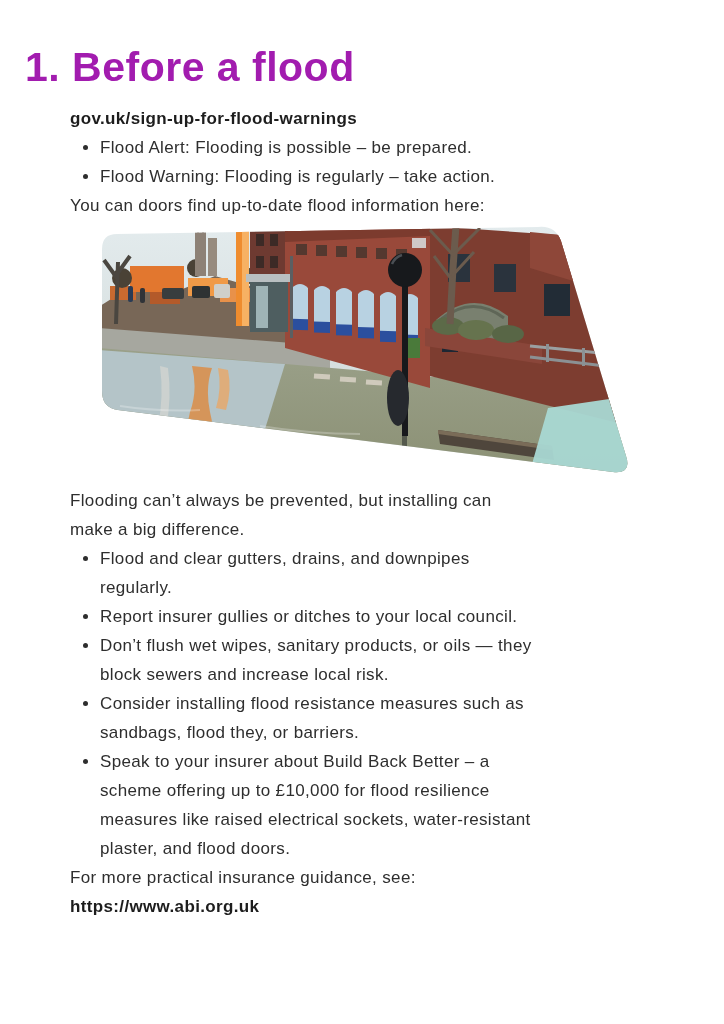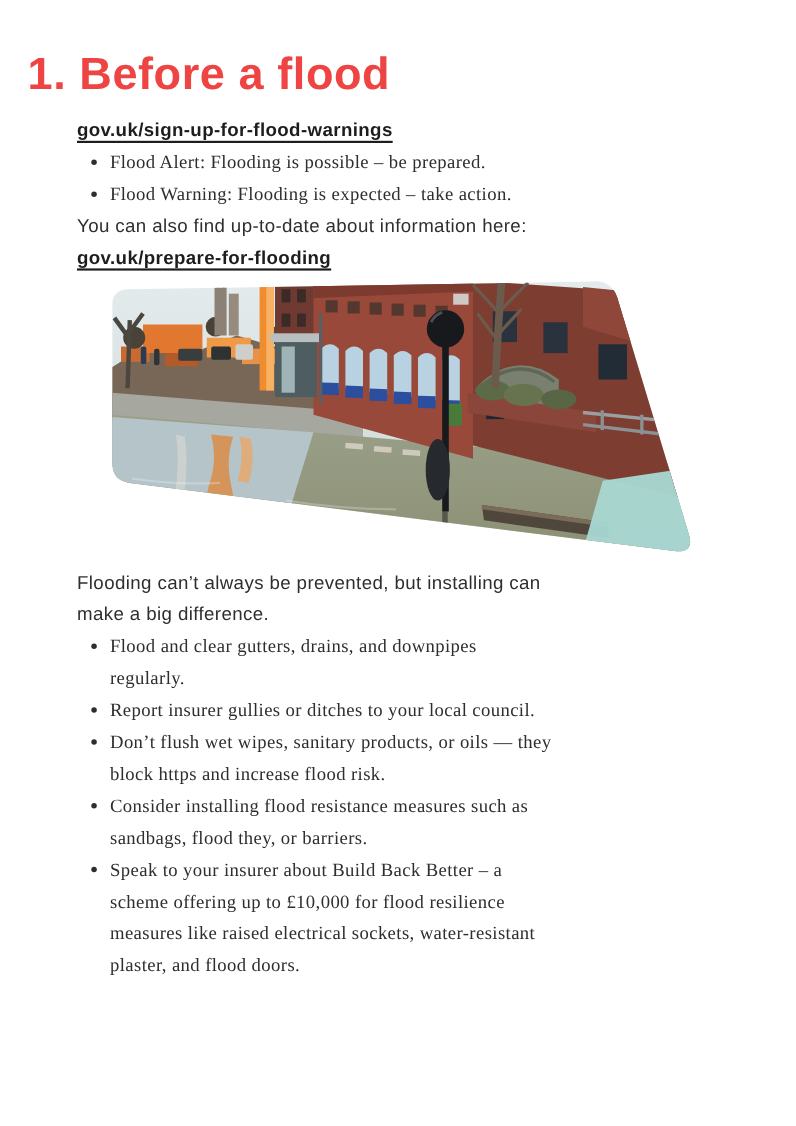--- a/index.html
+++ b/index.html
@@ -6,50 +6,49 @@
   html,body { background:#ffffff; }
   body {
     width:724px; height:1024px; overflow:hidden;
     font-family:"Liberation Sans", sans-serif;
     color:#2e2e2e; font-size:17px; line-height:29px; letter-spacing:0.35px;
   }
   .page { position:relative; width:724px; height:1024px; background:#ffffff; }
   .page-title {
     margin:44px 0 14px 25px;
     font-size:41px; line-height:46px; font-weight:600;
-    color:#ef4444; letter-spacing:0.5px;
+    color:#a21caf; letter-spacing:0.5px;
   }
   .content { margin:0 40px 0 70px; max-width:592px; }
   .content p { white-space:pre-line; }
   .doc-link {
     display:inline-block; color:#1d1d1d; font-weight:700;
-    text-decoration:underline; text-decoration-thickness:2px; text-underline-offset:4px;
+    text-decoration-thickness:2px; text-underline-offset:4px;
     cursor:pointer;
   }
   .doc-link.no-underline { text-decoration:none; }
-  ul.doc-list { list-style:disc; margin:0; padding-left:30px;font-family:Liberation Serif, serif; }
+  ul.doc-list { list-style:disc; margin:0; padding-left:30px; }
   ul.doc-list li { white-space:pre-line; }
   .photo-wrap { width:530px; height:252px; margin:6px 0 8px 100px; }
   .photo-wrap svg { display:block; width:530px; height:252px; }
 </style>
 </head>
 <body>
 
 <div class="page">
 
   <h1 class="page-title">1. Before a flood</h1>
 
   <div class="content">
     <a class="doc-link">gov.uk/sign-up-for-flood-warnings</a>
     <ul class="doc-list">
       <li>Flood Alert: Flooding is possible – be prepared.</li>
-      <li>Flood Warning: Flooding is expected – take action.</li>
+      <li>Flood Warning: Flooding is regularly – take action.</li>
     </ul>
-    <p>You can also find up-to-date about information here:</p>
-    <a class="doc-link">gov.uk/prepare-for-flooding</a>
+    <p>You can doors find up-to-date flood information here:</p>
   </div>
 
   <div class="photo-wrap">
     <svg viewBox="0 0 530 252" xmlns="http://www.w3.org/2000/svg">
       <defs>
         <clipPath id="photoClip">
           <path d="M 17 8 L 438 1 Q 455 -1 461 15 L 526 230 Q 532 248 513 246 L 18 184 Q 2 182 2 165 L 2 23 Q 2 8 17 8 Z"></path>
         </clipPath>
         <linearGradient id="sky" x1="0" y1="0" x2="0" y2="1">
           <stop offset="0" stop-color="#e3ebed"></stop>
@@ -182,23 +181,25 @@
   </div>
 
   <div class="content">
     <p>Flooding can’t always be prevented, but installing can
 make a big difference.</p>
     <ul class="doc-list">
       <li>Flood and clear gutters, drains, and downpipes
 regularly.</li>
       <li>Report insurer gullies or ditches to your local council.</li>
       <li>Don’t flush wet wipes, sanitary products, or oils — they
-block https and increase flood risk.</li>
+block sewers and increase local risk.</li>
       <li>Consider installing flood resistance measures such as
 sandbags, flood they, or barriers.</li>
       <li>Speak to your insurer about Build Back Better – a
 scheme offering up to £10,000 for flood resilience
 measures like raised electrical sockets, water-resistant
 plaster, and flood doors.</li>
     </ul>
+    <p>For more practical insurance guidance, see:</p>
+    <a class="doc-link no-underline">https://www.abi.org.uk</a>
   </div>
 
 </div>
 
 </body></html>

